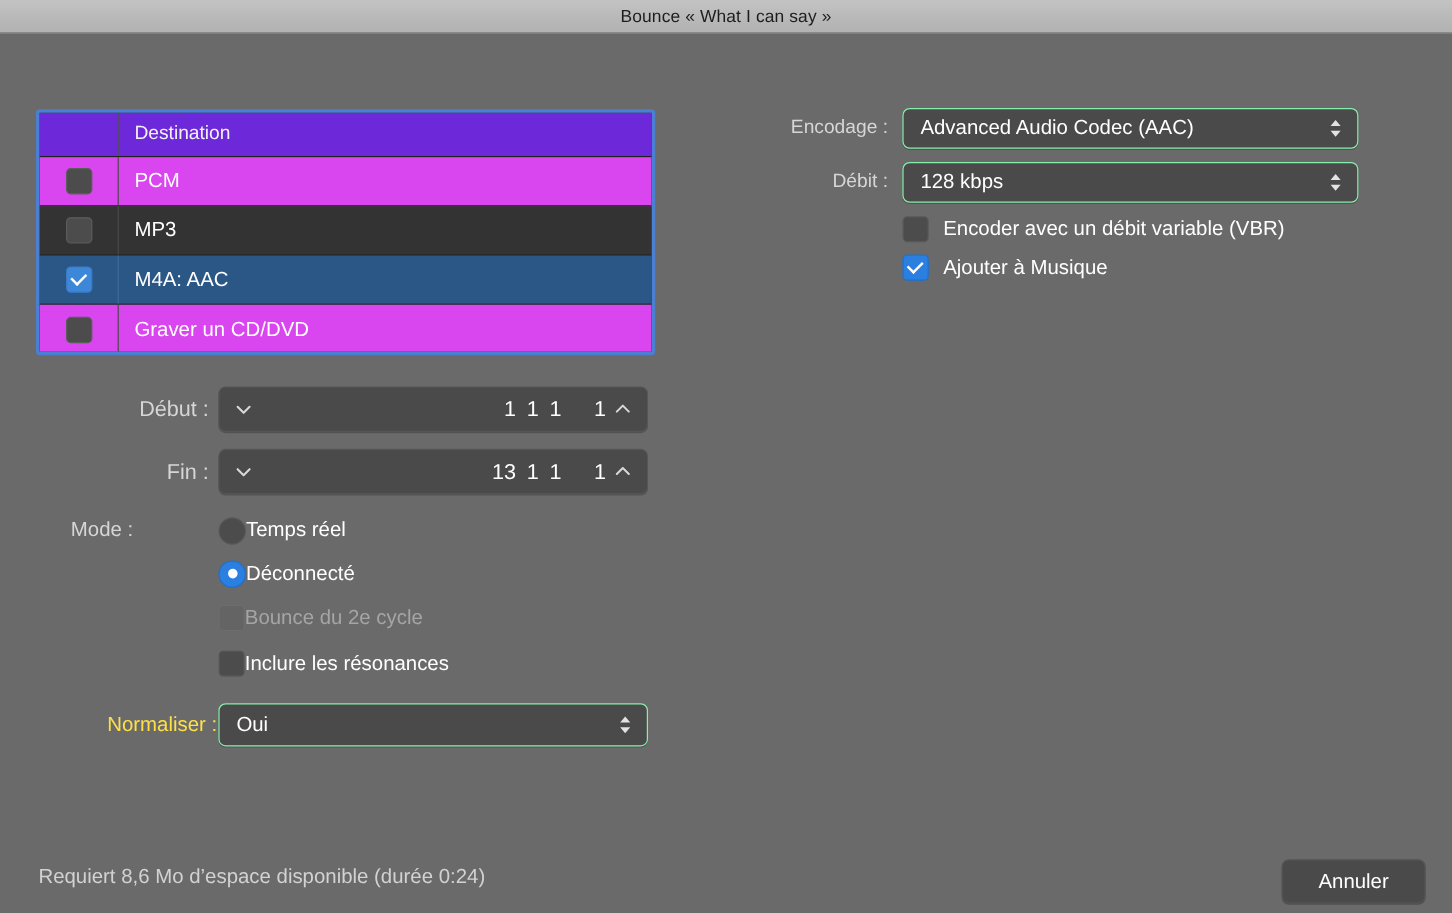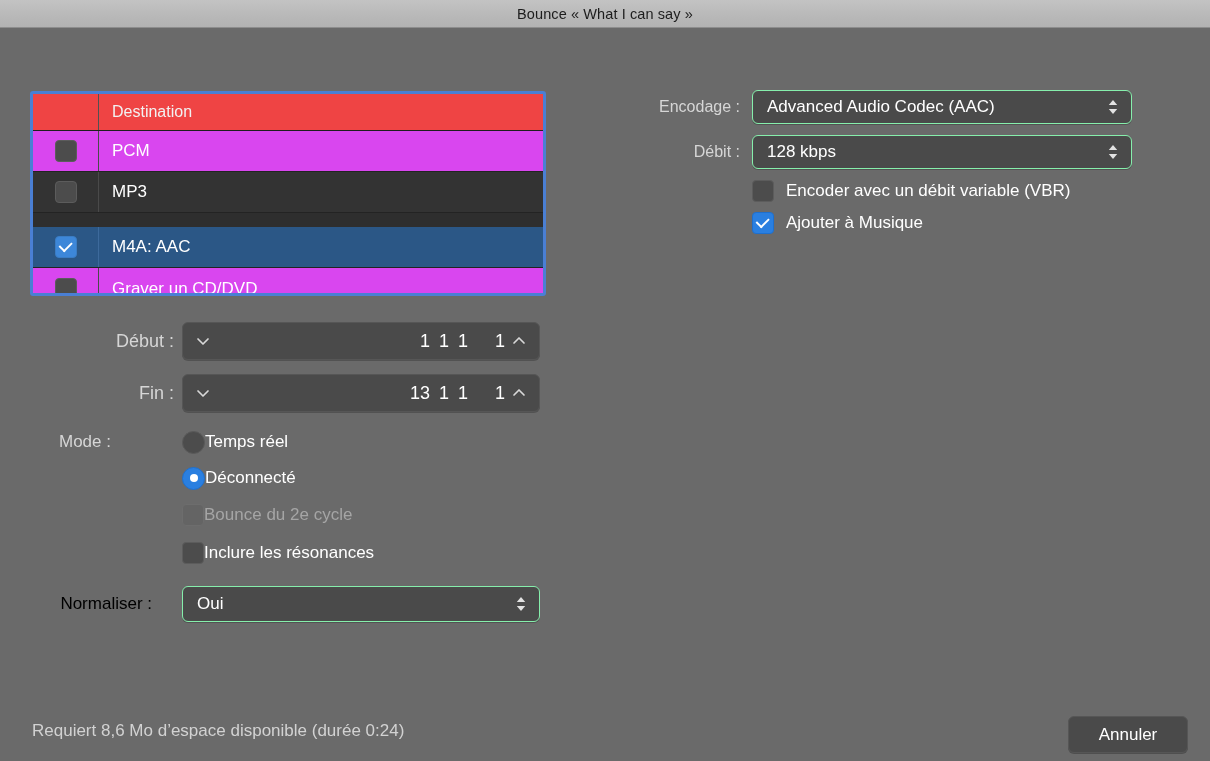--- a/index.html
+++ b/index.html
@@ -57,21 +57,21 @@
     top: 63px;
     width: 516px;
     height: 205px;
     border: 3px solid #4a7fd4;
     border-radius: 3px;
     background: #2e2e2e;
     overflow: hidden;
   }
   .dest-header {
     height: 37px;
-    background: #ef4444;
+    background: #6d28d9;
     border-bottom: 1px solid #1f1f1f;
     display: flex;
     align-items: center;
     position: relative;
   }
   .dest-header .hcol-check {
     width: 66px;
     height: 100%;
     border-right: 1px solid #515151;
   }
@@ -84,21 +84,21 @@
   .dest-row {
     height: 41px;
     display: flex;
     align-items: center;
     border-bottom: 1px solid #232323;
     position: relative;
   }
   .dest-row:last-child { border-bottom: none; }
   .dest-row.odd  { background: #d946ef; }
   .dest-row.even { background: #333333; }
-  .dest-row.selected { background: #2b5786; margin-top: 14px; }
+  .dest-row.selected { background: #2b5786; }
   .row-check-cell {
     width: 66px;
     height: 100%;
     display: flex;
     align-items: center;
     justify-content: center;
     border-right: 1px solid #4a4a4a;
   }
   .dest-row.selected .row-check-cell { border-right-color: #3d6a9c; }
   .row-label {
@@ -316,23 +316,23 @@
   .norm-row {
     position: absolute;
     left: 0;
     top: 558px;
     display: flex;
     align-items: center;
   }
   .norm-label {
     width: 182px;
     text-align: right;
-    padding-right: 30px;
-    font-size: 17px;
-    color: #000000;
+    padding-right: 1px;
+    font-size: 17px;
+    color: #fde047;
   }
   .popup.normaliser {
     width: 358px;
     height: 36px;
   }
 
   
   .status-text {
     position: absolute;
     left: 32px;

